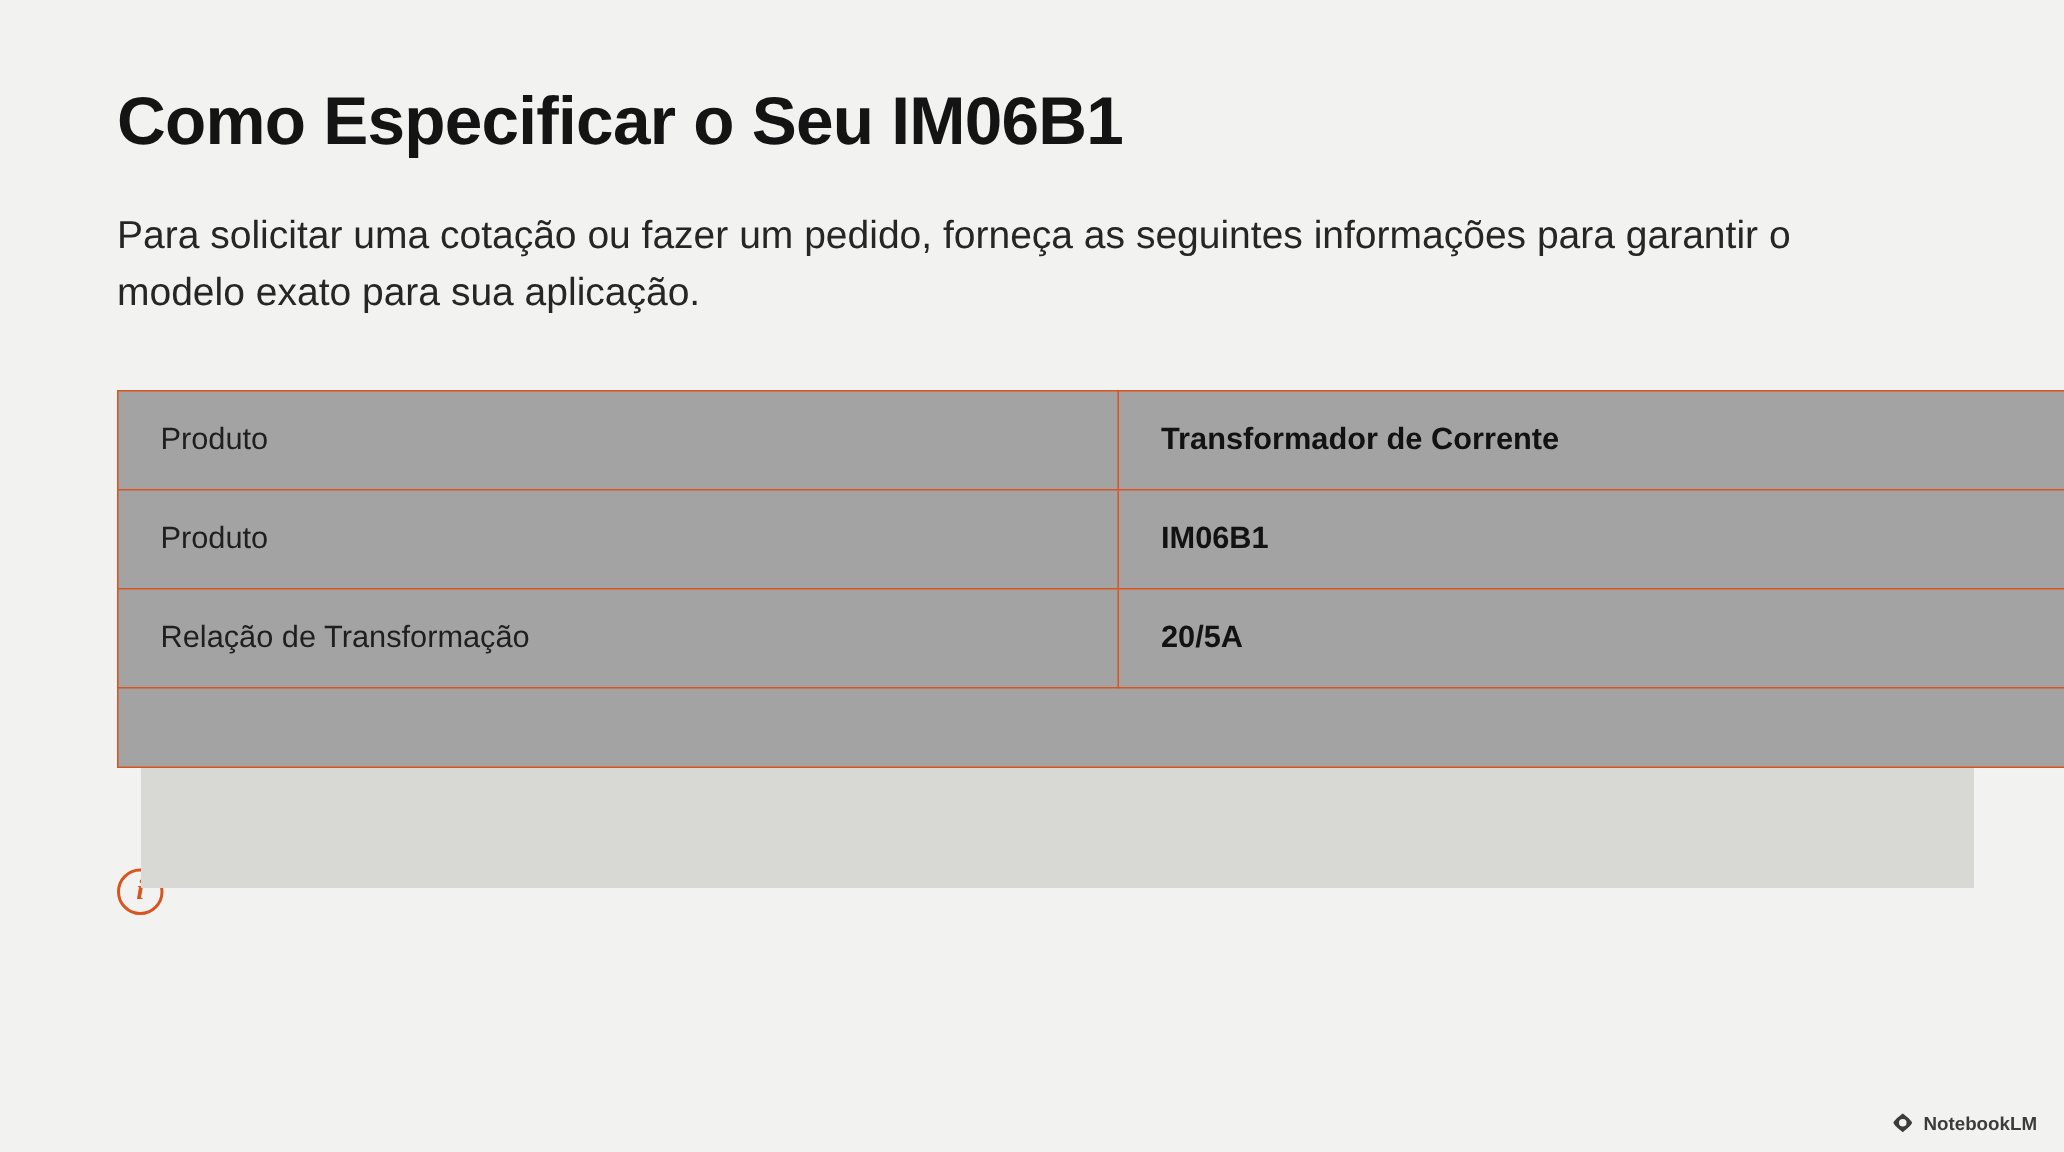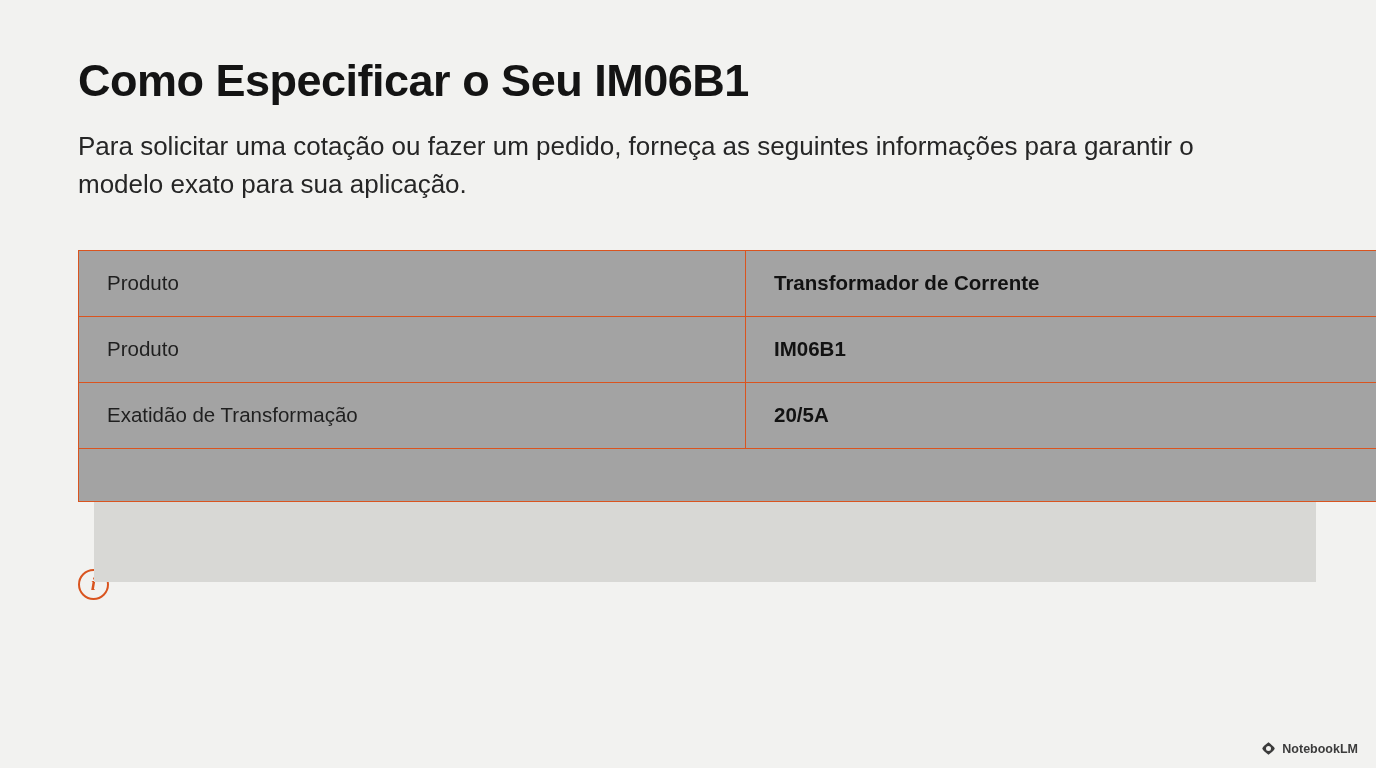--- a/index.html
+++ b/index.html
@@ -18,21 +18,21 @@
   .slide {
     position: absolute;
     inset: 0;
     padding: 56px 78px 0 78px;
     box-sizing: border-box;
   }
   .title {
     font-size: 45px;
     font-weight: bold;
     letter-spacing: -0.5px;
-    margin: 0 0 22px 0;
+    margin: 0 0 32px 0;
     line-height: 1.12;
     color: #141414;
   }
   .subtitle {
     font-size: 26px;
     line-height: 1.45;
     color: #262626;
     max-width: 1200px;
     margin: 0;
     font-weight: 400;
@@ -141,21 +141,21 @@
       <tbody>
         <tr>
           <td class="label">Produto</td>
           <td class="value">Transformador de Corrente</td>
         </tr>
         <tr>
           <td class="label">Produto</td>
           <td class="value">IM06B1</td>
         </tr>
         <tr>
-          <td class="label">Exatidão de Transformação</td>
+          <td class="label">Relação de Transformação</td>
           <td class="value">20/5A</td>
         </tr>
         <tr class="spacer">
           <td colspan="2"></td>
         </tr>
       </tbody>
     </table>
   </div>
 
   <div class="note">

